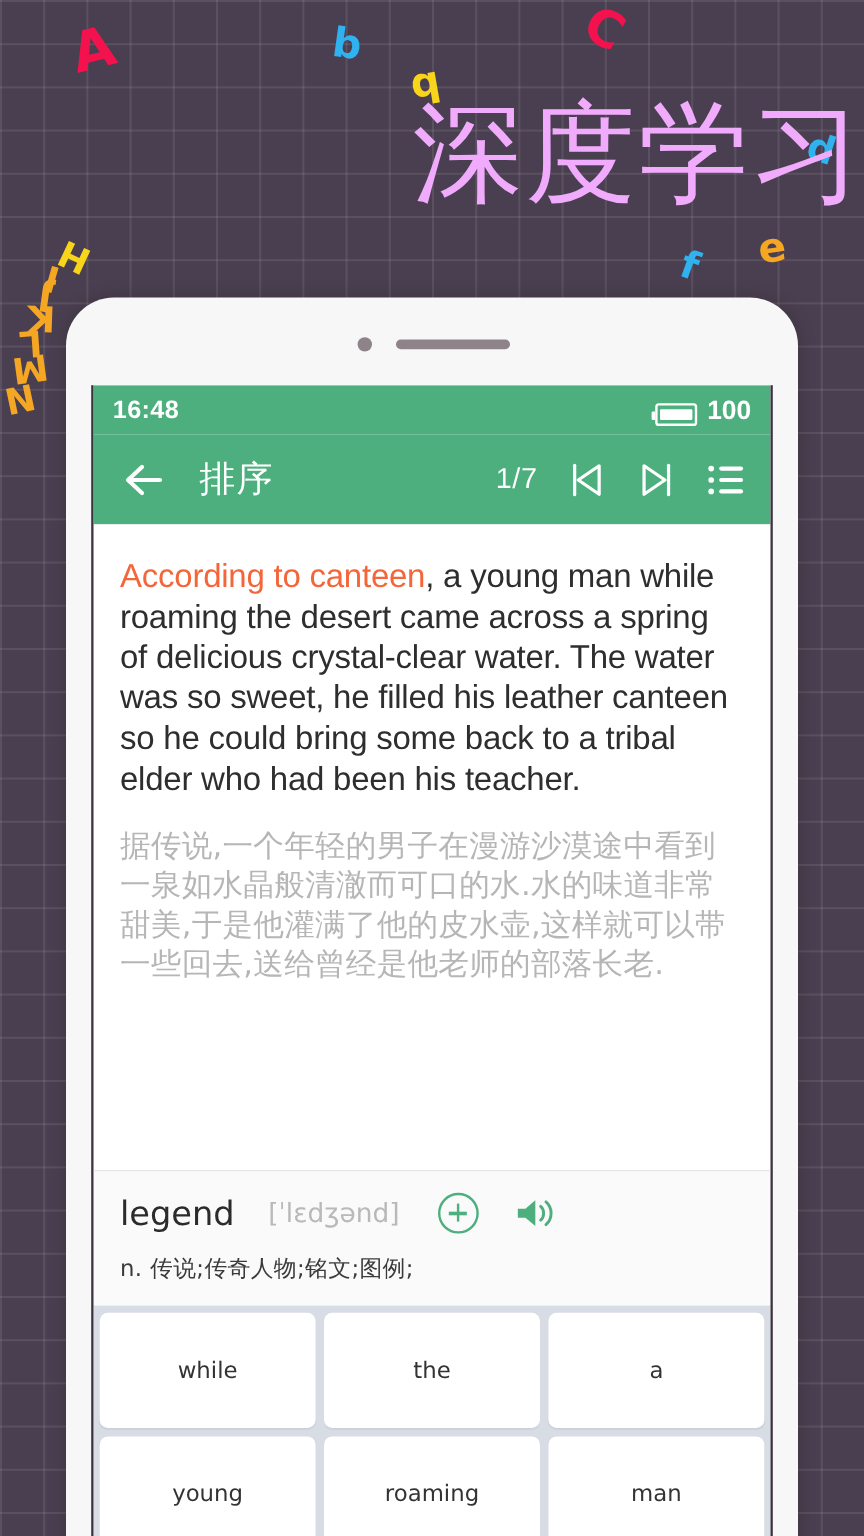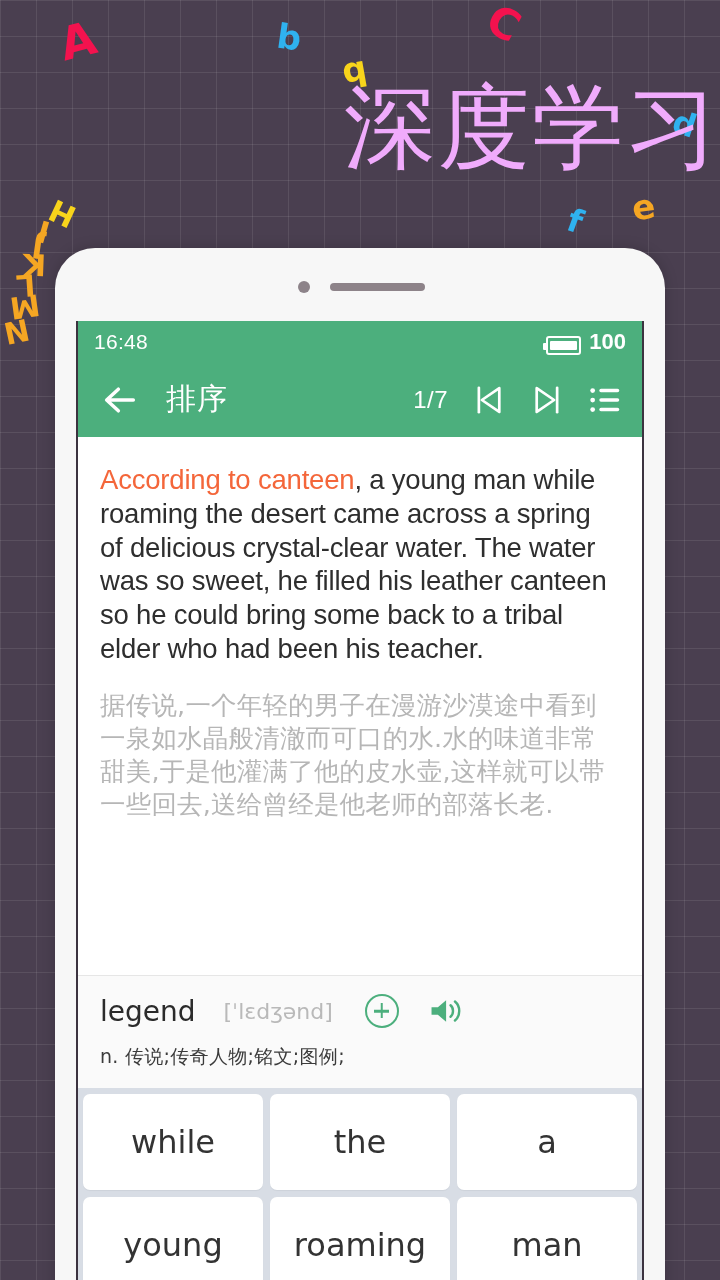--- a/index.html
+++ b/index.html
@@ -90,21 +90,21 @@
   #status-bar {
     background:#4caf7d;
     height:41px;
     flex:0 0 41px;
     display:flex; align-items:center;
     padding:0 16px;
     color:#ffffff;
   }
   #status-time {
     font-size:21px;
-    font-weight:400;
+    font-weight:700;
     letter-spacing:0.3px;
   }
   #status-right {
     margin-left:auto;
     display:flex; align-items:flex-end; gap:8px;
   }
   .batt {
     width:35px; height:19px;
     border:2.5px solid #fff;
     border-radius:3px;
@@ -235,21 +235,21 @@
     gap:7px;
     height:210px;
     overflow:hidden;
   }
   .tile {
     background:#ffffff;
     border-radius:7px;
     display:flex;
     align-items:center;
     justify-content:center;
-    font-size:32px;
+    font-size:19px;
     color:#333333;
     cursor:pointer;
     font-family:"DejaVu Sans", sans-serif;
     box-shadow:0 1px 1px rgba(0,0,0,0.05);
   }
 </style>
 </head>
 <body>
 
 <div id="bg-grid"></div>

